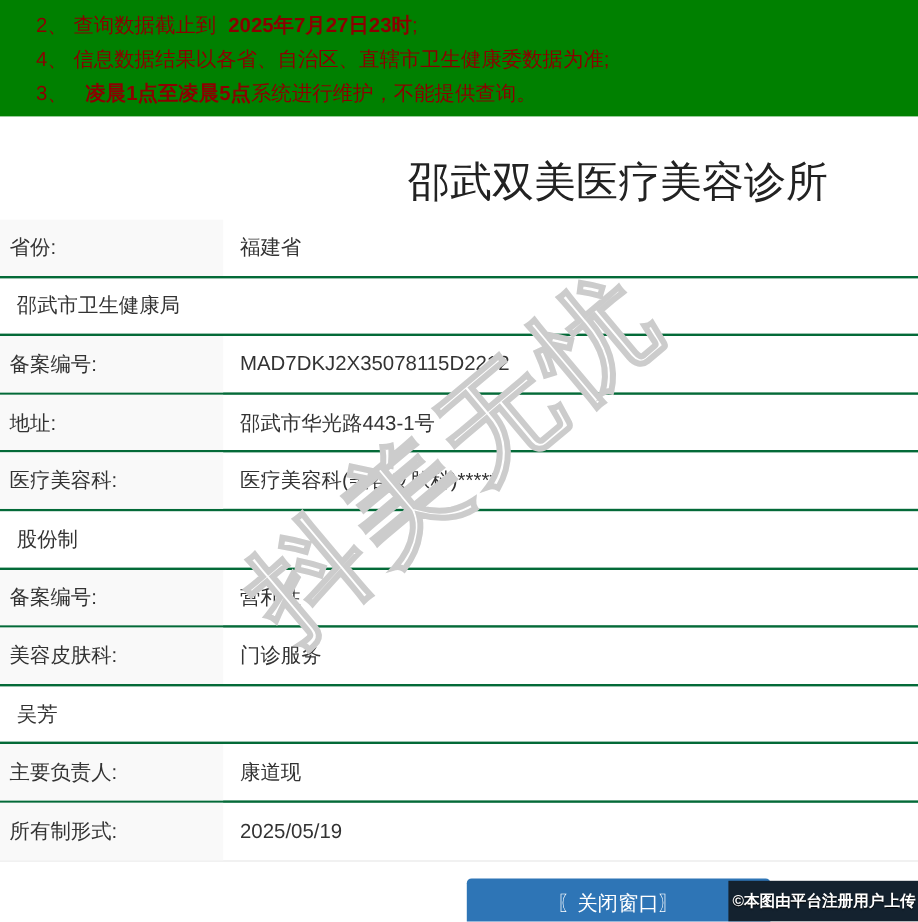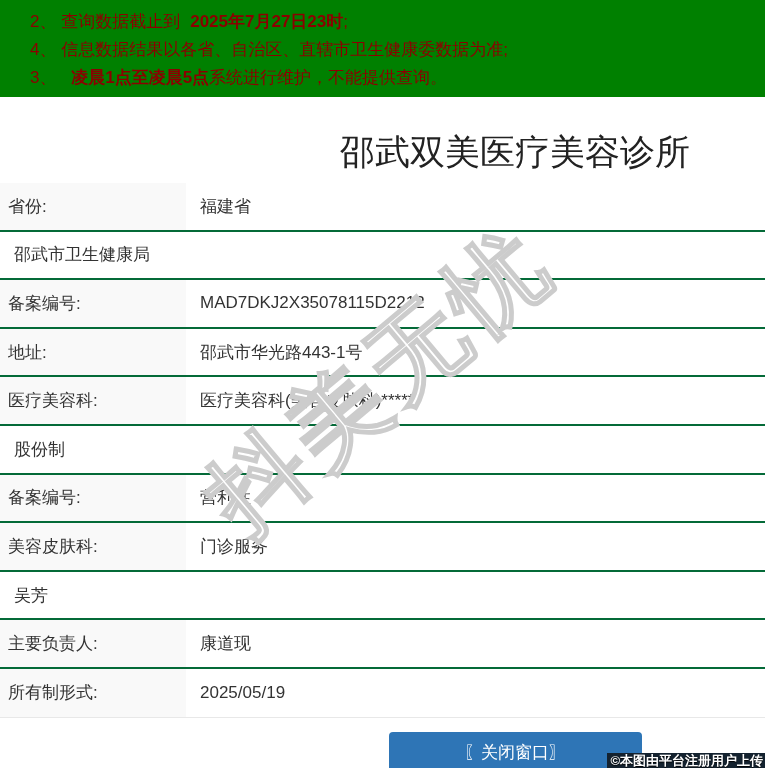--- a/index.html
+++ b/index.html
@@ -91,21 +91,21 @@
     background:#2e75b6;
     border:none;border-radius:4px;
     color:#ffffff;font-size:17px;
     cursor:pointer;
     font-family:inherit;
   }
   
   .copyright{
     position:absolute;
     right:0;bottom:0;
-    height:15px;
+    height:34px;
     background:#14222f;
     color:#ffffff;
     font-size:13px;
     font-weight:700;
     display:flex;align-items:center;
     padding:0 2px 0 3px;
     z-index:10;
     white-space:nowrap;
     text-shadow:0 1px 1px #000000;
   }

